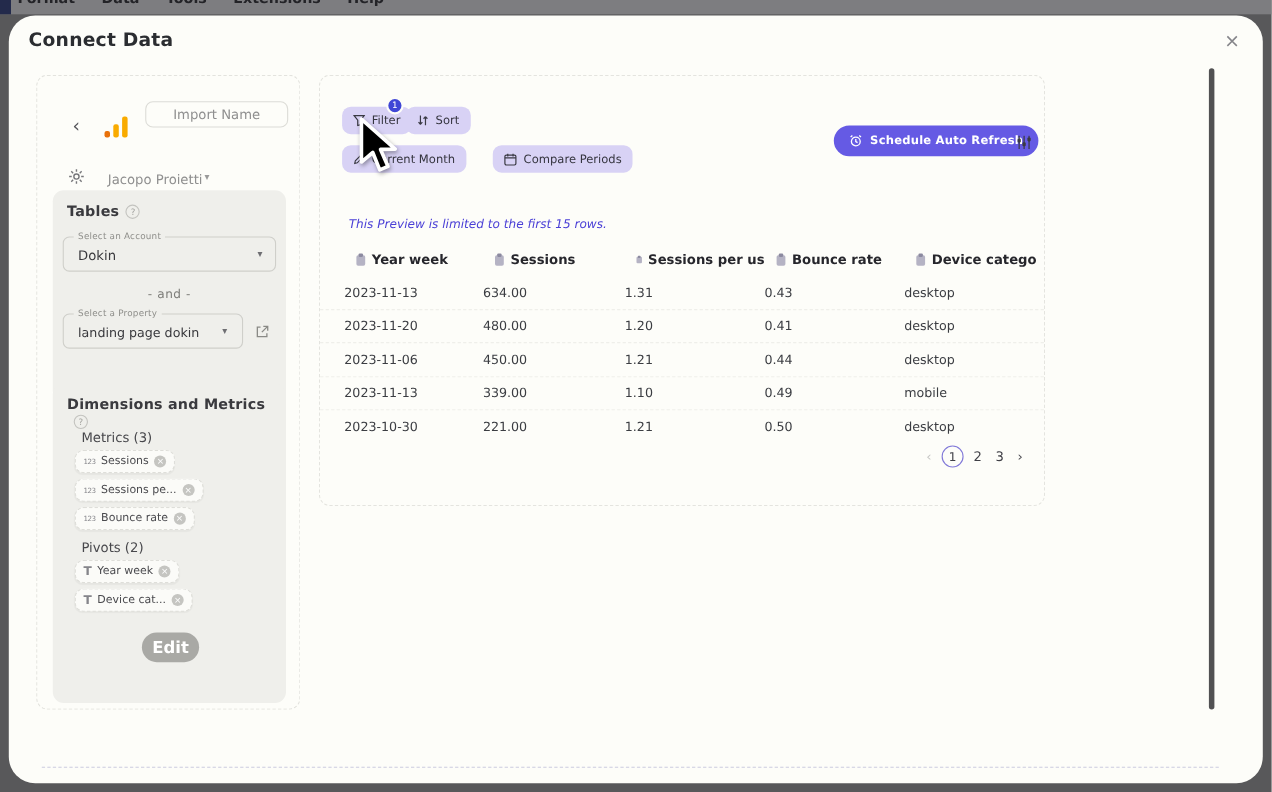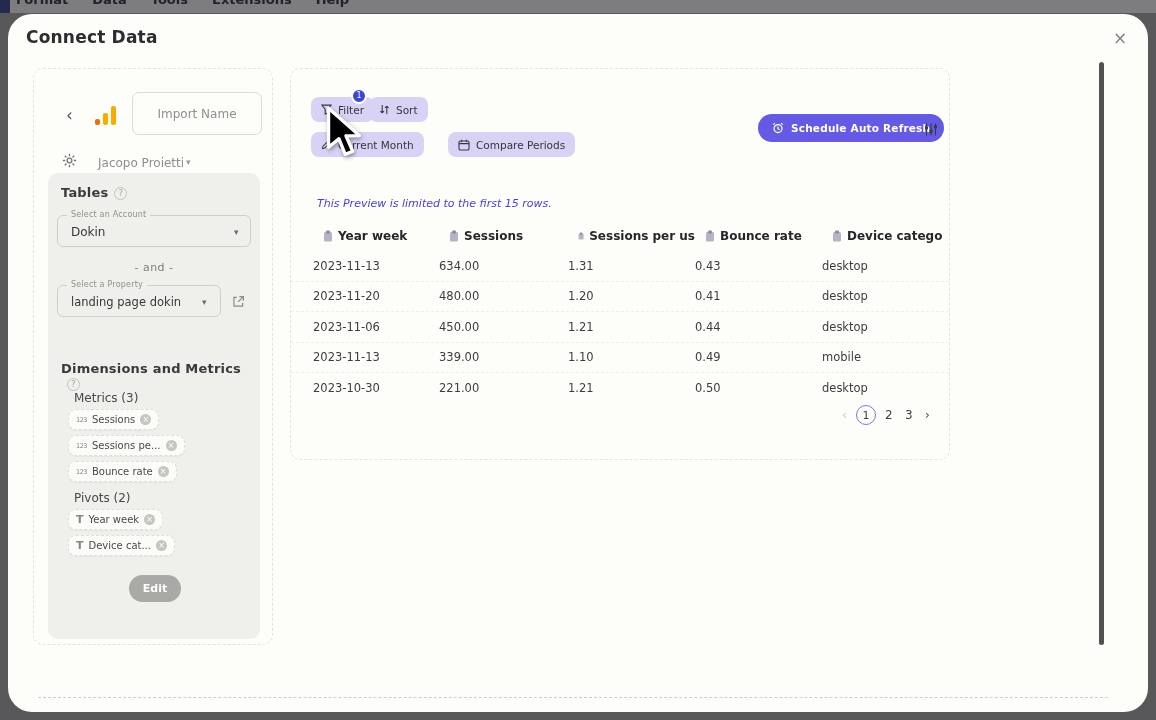--- a/index.html
+++ b/index.html
@@ -20,21 +20,21 @@
   .bottom-dashes { position:absolute; left:30px; top:683px; width:1070px; border-top:1px dashed #ccccdf; }
 
   
   .sidebar { position:absolute; left:25px; top:54px; width:240px; height:577px; border:1px dashed #e3e3de; border-radius:10px; }
   .sb-back { position:absolute; left:32px; top:38px; font-size:17px; color:#55555a; line-height:16px; }
   .ga-icon { position:absolute; left:60px; top:36px; width:24px; height:22px; }
   .ga-icon i { position:absolute; bottom:2px; border-radius:2px; width:5px; background:#f9ab00; }
   .ga-b1 { left:1px; height:6px; background:#e8710a !important; }
   .ga-b2 { left:9px; height:12px; }
   .ga-b3 { left:17px; height:19px; }
-  .import-input { position:absolute; left:98px; top:23px; width:130px; height:43px; border:1px solid #dcdcd7; border-radius:7px; background:transparent; font-size:12px; color:#6e6e6e; text-align:center; font-family:"DejaVu Sans",sans-serif; outline:none; }
+  .import-input { position:absolute; left:98px; top:23px; width:130px; height:24px; border:1px solid #dcdcd7; border-radius:7px; background:transparent; font-size:12px; color:#6e6e6e; text-align:center; font-family:"DejaVu Sans",sans-serif; outline:none; }
   .import-input::placeholder { color:#8f8f8f; }
   .gear { position:absolute; left:28px; top:84px; color:#77777b; }
   .sb-user { position:absolute; left:64px; top:87px; font-size:12px; color:#8f8f8f; }
   .sb-user-caret { position:absolute; left:152px; top:88px; font-size:9px; color:#9a9a9a; }
 
   .card { position:absolute; left:14px; width:212px; background:#efefeb; border-radius:10px; }
   .card-tables { top:104px; height:192px; }
   .card-dims { top:280px; height:290px; }
   .card-h { position:absolute; left:13px; top:12px; font-size:13px; font-weight:bold; color:#3a3a3e; letter-spacing:.2px; }
   .help-dot { display:inline-block; width:13px; height:13px; border:1px solid #c3c3bf; border-radius:50%; color:#a2a29e; font-size:8px; line-height:12px; text-align:center; vertical-align:1px; margin-left:6px; font-weight:normal; }
@@ -47,21 +47,21 @@
   .fs-property { left:9px; top:112px; width:164px; }
   .and-sep { position:absolute; left:0; top:88px; width:212px; text-align:center; font-size:11px; color:#7d7d79; letter-spacing:.5px; }
   .ext-link { position:absolute; left:184px; top:120px; color:#8a8a86; }
 
   .group-label { position:absolute; left:26px; font-size:12px; color:#48484c; }
   .wchip { position:absolute; left:20px; height:21px; display:inline-flex; align-items:center; gap:5px; background:#fbfbf8; border:1px dashed #dedeD9; border-radius:8px; padding:0 7px; box-shadow:0 1px 1px rgba(0,0,0,.04); }
   .wchip .mi { font-size:6.5px; color:#85858a; letter-spacing:-.5px; }
   .wchip .ti { font-size:11px; color:#85858a; font-weight:bold; }
   .wchip .lbl { font-size:10px; color:#4a4a4e; white-space:nowrap; }
   .chip-x { display:inline-block; width:11px; height:11px; border-radius:50%; background:#c5c5c1; color:#fff; font-size:8px; line-height:11px; text-align:center; }
-  .edit-btn { position:absolute; left:81px; top:226px; width:52px; height:27px; background:#a9a9a5; border:none; border-radius:14px; color:#fff; font-size:11px; font-weight:bold; font-family:"DejaVu Sans",sans-serif; cursor:pointer; }
+  .edit-btn { position:absolute; left:81px; top:226px; width:52px; height:27px; background:#a9a9a5; border:none; border-radius:14px; color:#fff; font-size:15px; font-weight:bold; font-family:"DejaVu Sans",sans-serif; cursor:pointer; }
 
   
   .main-panel { position:absolute; left:282px; top:54px; width:660px; height:392px; border:1px dashed #e4e4df; border-radius:10px; }
   .chip { position:absolute; display:inline-flex; align-items:center; gap:6px; background:#d8d2f5; border-radius:8px; height:25px; padding:0 10px; font-size:10.5px; color:#35353f; cursor:pointer; white-space:nowrap; }
   .chip svg { flex:0 0 auto; }
   .chip-filter { left:20px; top:28px; }
   .chip-sort   { left:78px; top:28px; }
   .chip-range  { left:20px; top:63px; }
   .chip-compare{ left:157px; top:63px; }
   .filter-badge { position:absolute; left:60px; top:19px; width:16px; height:16px; border-radius:50%; background:#3f46d6; border:2px solid #fdfdf9; color:#fff; font-size:8px; line-height:12px; text-align:center; }

